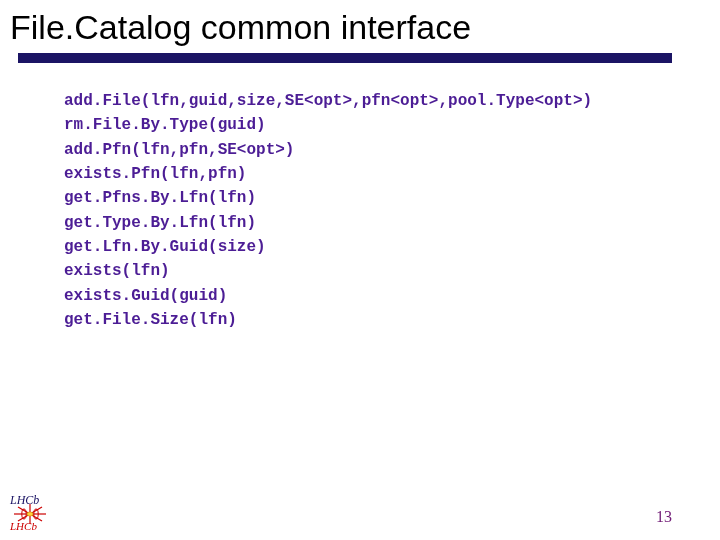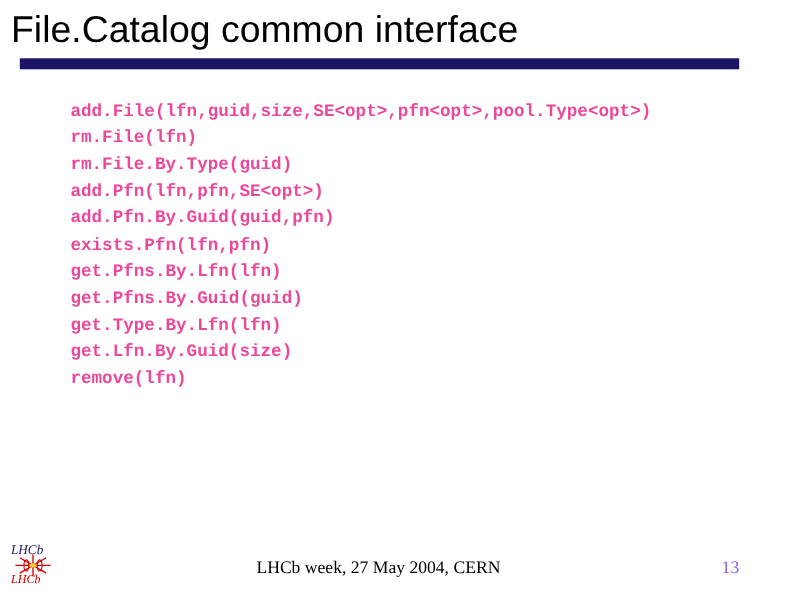--- a/index.html
+++ b/index.html
@@ -2,62 +2,60 @@
 <html><head>
   <meta charset="utf-8">
   <style>
     * { margin: 0; padding: 0; box-sizing: border-box; }
     html, body { width: 720px; height: 540px; font-family: Arial, Helvetica, sans-serif; background: #fff; overflow: hidden; }
     .slide { width: 688px; height: 540px; position: relative; }
     .title-area { padding: 8px 8px 0 10px; }
     .title { font-size: 34px; font-weight: 400; color: #000; letter-spacing: 0px; }
     .title-rule { height: 10px; background: #1b1464; margin: 6px 8px 0 8px; }
     .api-list { padding: 26px 0 0 64px; }
-    .api-item { font-family: "Courier New", Courier, monospace; font-size: 16px; font-weight: bold; color: #ec4899; line-height: 1.52; white-space: pre; }
+    .api-item { font-family: "Courier New", Courier, monospace; font-size: 16px; font-weight: bold; color: #4c1d95; line-height: 1.52; white-space: pre; }
     .footer { position: absolute; bottom: 8px; left: 0; width: 100%; height: 40px; }
     .logo { position: absolute; left: 8px; bottom: 0; width: 44px; height: 40px; }
     .footer-center { position: absolute; left: 0; width: 100%; text-align: center; bottom: 6px; font-family: "Times New Roman", Times, serif; font-size: 16px; color: #000; }
-    .page-num { position: absolute; right: 16px; bottom: 6px; font-family: "Times New Roman", Times, serif; font-size: 16px; color: #8b5cf6; }
+    .page-num { position: absolute; right: 16px; bottom: 6px; font-family: "Times New Roman", Times, serif; font-size: 16px; color: #701a75; }
   </style>
 </head>
 <body>
 
 <div class="slide">
   <div class="title-area">
     <div class="title">File.Catalog common interface</div>
     <div class="title-rule"></div>
   </div>
 
   <div class="api-list">
     <div class="api-item">add.File(lfn,guid,size,SE&lt;opt&gt;,pfn&lt;opt&gt;,pool.Type&lt;opt&gt;)</div>
-    <div class="api-item">rm.File(lfn)</div>
     <div class="api-item">rm.File.By.Type(guid)</div>
     <div class="api-item">add.Pfn(lfn,pfn,SE&lt;opt&gt;)</div>
-    <div class="api-item">add.Pfn.By.Guid(guid,pfn)</div>
     <div class="api-item">exists.Pfn(lfn,pfn)</div>
     <div class="api-item">get.Pfns.By.Lfn(lfn)</div>
-    <div class="api-item">get.Pfns.By.Guid(guid)</div>
     <div class="api-item">get.Type.By.Lfn(lfn)</div>
     <div class="api-item">get.Lfn.By.Guid(size)</div>
-    <div class="api-item">remove(lfn)</div>
+    <div class="api-item">exists(lfn)</div>
+    <div class="api-item">exists.Guid(guid)</div>
+    <div class="api-item">get.File.Size(lfn)</div>
   </div>
 
   <div class="footer">
     <div class="logo">
       <svg width="44" height="40" viewBox="0 0 44 40">
         <rect x="0" y="0" width="44" height="40" fill="#fff"></rect>
         <text x="2" y="12" font-family="Times New Roman, serif" font-style="italic" font-size="12" fill="#1b1464">LHCb</text>
         <g transform="translate(22,22)">
           <line x1="-16" y1="0" x2="16" y2="0" stroke="#c00" stroke-width="1.2"></line>
           <line x1="0" y1="-10" x2="0" y2="10" stroke="#c00" stroke-width="1.2"></line>
           <line x1="-12" y1="-7" x2="12" y2="7" stroke="#c00" stroke-width="1.2"></line>
           <line x1="-12" y1="7" x2="12" y2="-7" stroke="#c00" stroke-width="1.2"></line>
           <ellipse cx="-6" cy="0" rx="2.2" ry="5" fill="none" stroke="#c00" stroke-width="1"></ellipse>
           <ellipse cx="6" cy="0" rx="2.2" ry="5" fill="none" stroke="#c00" stroke-width="1"></ellipse>
           <ellipse cx="0" cy="0" rx="3" ry="2" fill="#ffcf3f" stroke="#c99a00" stroke-width="0.6"></ellipse>
         </g>
         <text x="2" y="38" font-family="Times New Roman, serif" font-style="italic" font-size="11" fill="#c00">LHCb</text>
       </svg>
     </div>
-    <div class="footer-center">LHCb week, 27 May 2004, CERN</div>
     <div class="page-num">13</div>
   </div>
 </div>
 
 </body></html>

